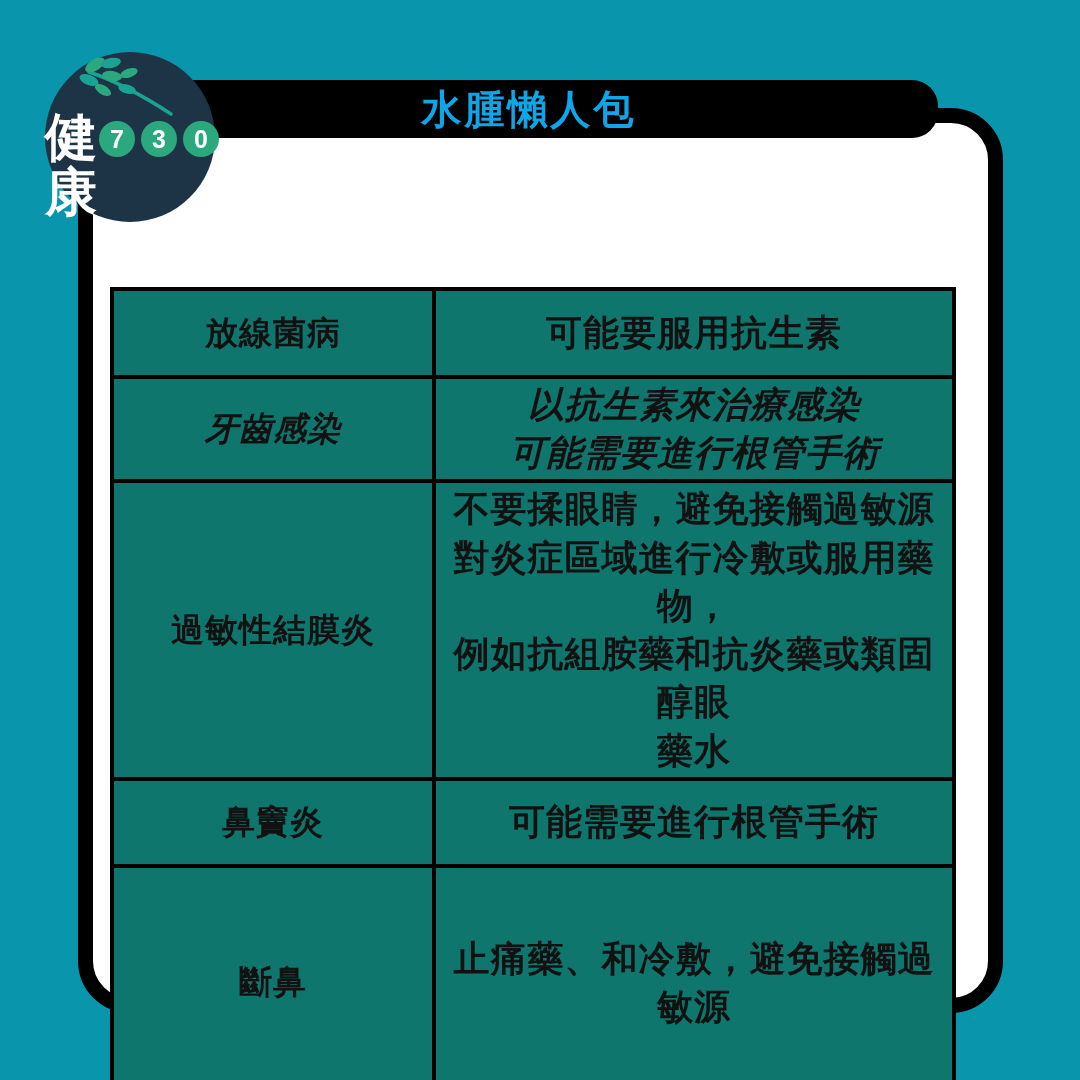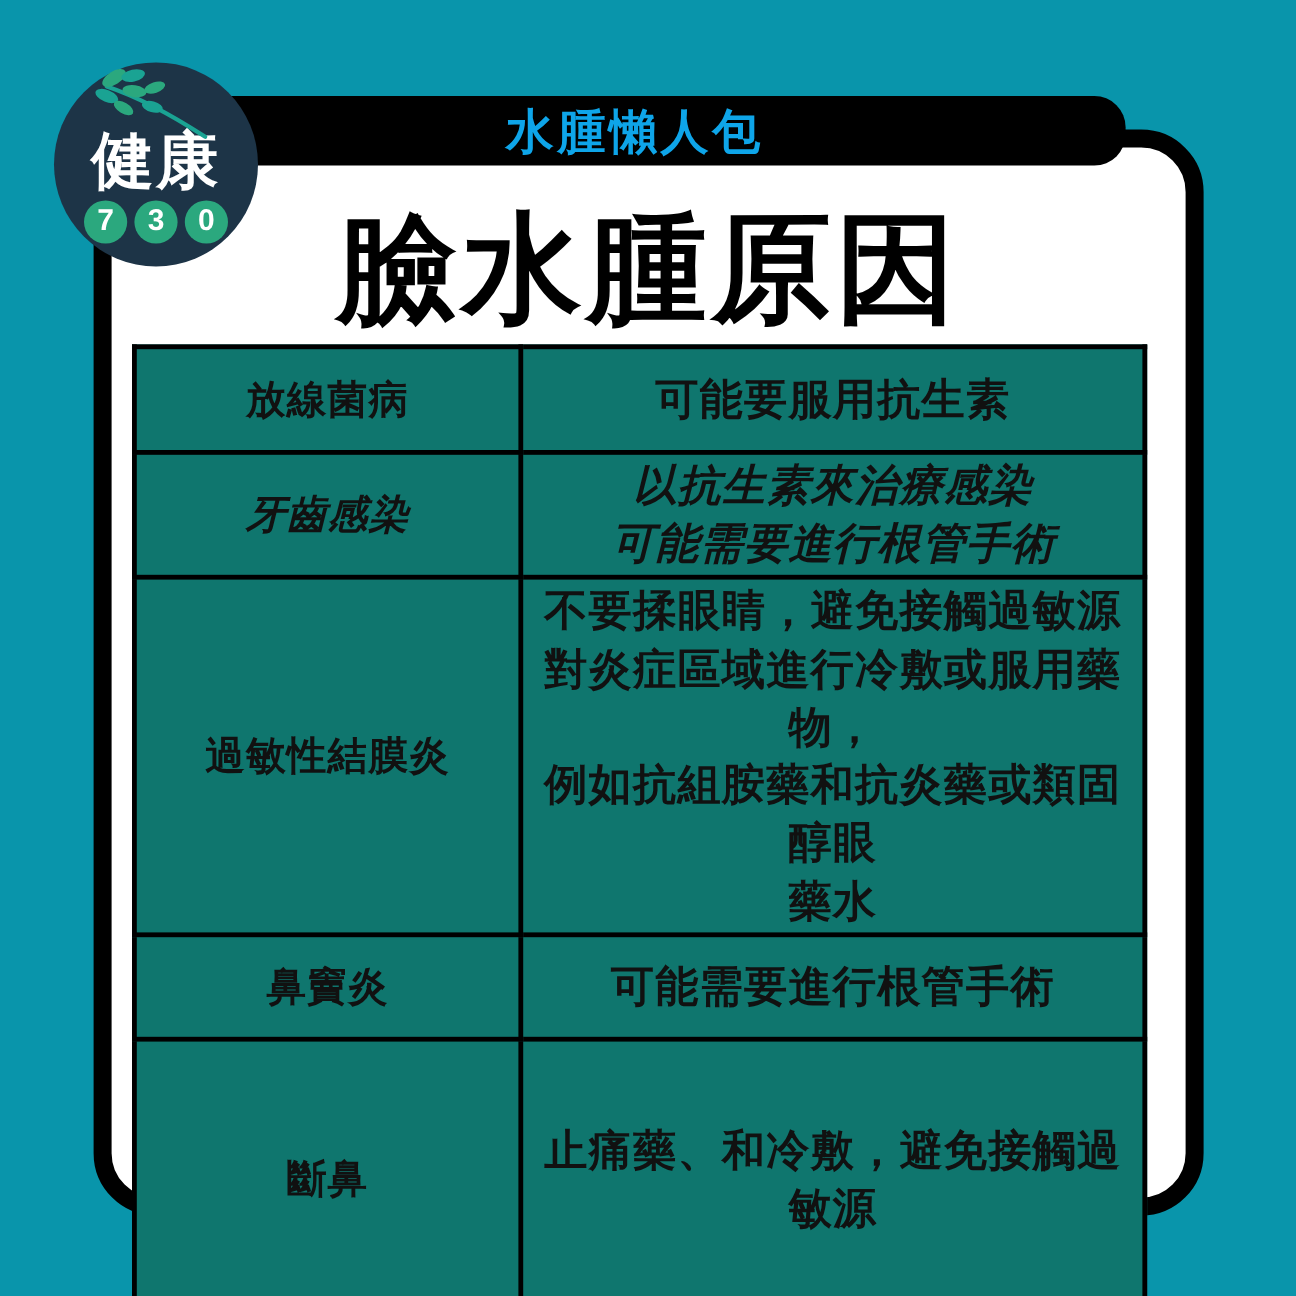--- a/index.html
+++ b/index.html
@@ -34,21 +34,21 @@
   }
   .banner-label{
     color:#0ea5e9;font-size:40px;font-weight:bold;letter-spacing:3px;
   }
 
   
   .logo{
     position:absolute;left:45px;top:52px;width:170px;height:170px;
     background:var(--logo_circle);border-radius:50%;
     z-index:4;
-    display:flex;flex-direction:column;align-items:center;
+    display:flex;flex-direction:row;align-items:center;
   }
   .leaf{position:absolute;left:34px;top:4px;}
   .logo-name{
     margin-top:56px;color:#fff;font-size:52px;font-weight:900;
     letter-spacing:2px;line-height:1.05;text-align:center;
   }
   .logo-digits{display:flex;gap:6px;margin-top:4px;}
   .logo-digit{
     width:36px;height:36px;border-radius:50%;background:var(--logo_green);
     color:#fff;font-size:25px;font-weight:bold;
@@ -108,21 +108,20 @@
       <ellipse cx="48" cy="33" rx="9" ry="4.5" fill="#1aa393" transform="rotate(15 48 33)"></ellipse>
     </svg>
     <div class="logo-name">健康</div>
     <div class="logo-digits">
       <span class="logo-digit">7</span>
       <span class="logo-digit">3</span>
       <span class="logo-digit">0</span>
     </div>
   </div>
 
-  <div class="title">臉水腫原因</div>
 
   <table class="causes">
     <colgroup>
         <col class="c1">
         <col class="c2">
       </colgroup>
     <tbody>
       <tr class="r1">
         <td class="cause">放線菌病</td>
         <td class="treatment">可能要服用抗生素</td>

